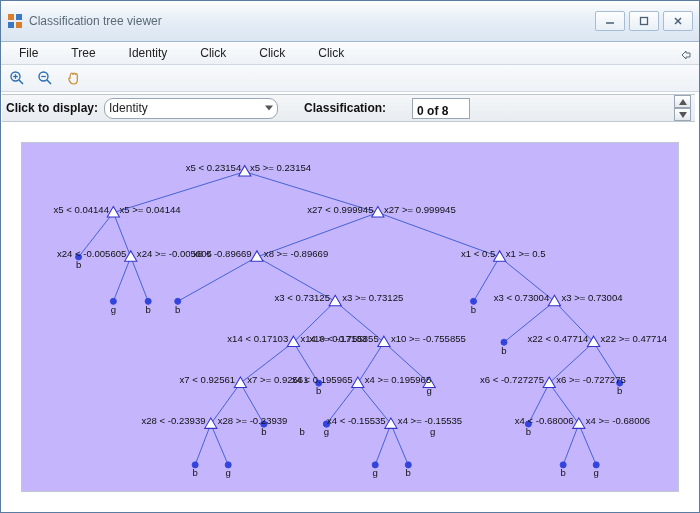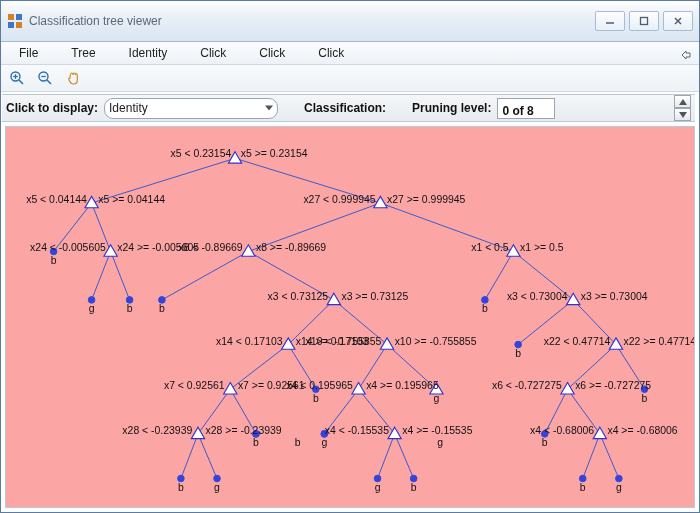--- a/index.html
+++ b/index.html
@@ -55,21 +55,21 @@
     content:""; position:absolute; right:4px; top:50%; width:0; height:0;
     border-left:4px solid transparent; border-right:4px solid transparent; border-top:5px solid #555;
     transform:translateY(-50%);
   }
   .selectbox.wide { width:150px;border-radius:9px; }
   .selectbox.mid  { width:130px; }
   .spinner-col { display:flex; flex-direction:column; gap:0; margin-left:auto; }
   .spinner-col .sp { width:15px; height:11px; border:1px solid #9aa6b2; background:linear-gradient(#fff,#e4e9ef); display:flex; align-items:center; justify-content:center; }
   .spinner-col .sp svg { width:8px; height:6px; }
   .readout { width:48px; height:19px; border:1px solid #9aa6b2; background:#fff; display:flex; align-items:flex-end; padding:0 4px; font-weight:bold; }
-  .canvas-wrap { flex:1; margin:4px; border:1px solid #bfc8d0; background:#fca5a5; position:relative; overflow:hidden; }
+  .canvas-wrap { flex:1; margin:20px; border:1px solid #bfc8d0; background:#c4b5fd; position:relative; overflow:hidden; }
   svg.tree { width:100%; height:100%; }
   .nodelabel, .edgelabel { font-size:11px; fill:#111; }
   .triangle { fill:#fff; stroke:#3333cc; stroke-width:1.2; }
   .leafdot  { fill:#3344dd; stroke:#3344dd; }
   .edge { stroke:#3355cc; stroke-width:1; fill:none; }
 </style>
 </head>
 <body>
 
 <div class="window">
@@ -143,21 +143,20 @@
   </div>
 
   <div class="controlbar">
     <b>Click to display:</b>
     <div class="selectbox wide">
       <span>Identity</span>
     </div>
     <span style="width:14px"></span>
     <b>Classification:</b>
     <span style="width:14px"></span>
-    <b>Pruning level:</b>
     <div class="readout">
       <span>0 of 8</span>
     </div>
     <div class="spinner-col">
       <div class="sp">
           <svg viewBox="0 0 8 6">
             <polygon points="4,0 8,6 0,6" fill="#555"></polygon>
           </svg>
         </div>
       <div class="sp">

